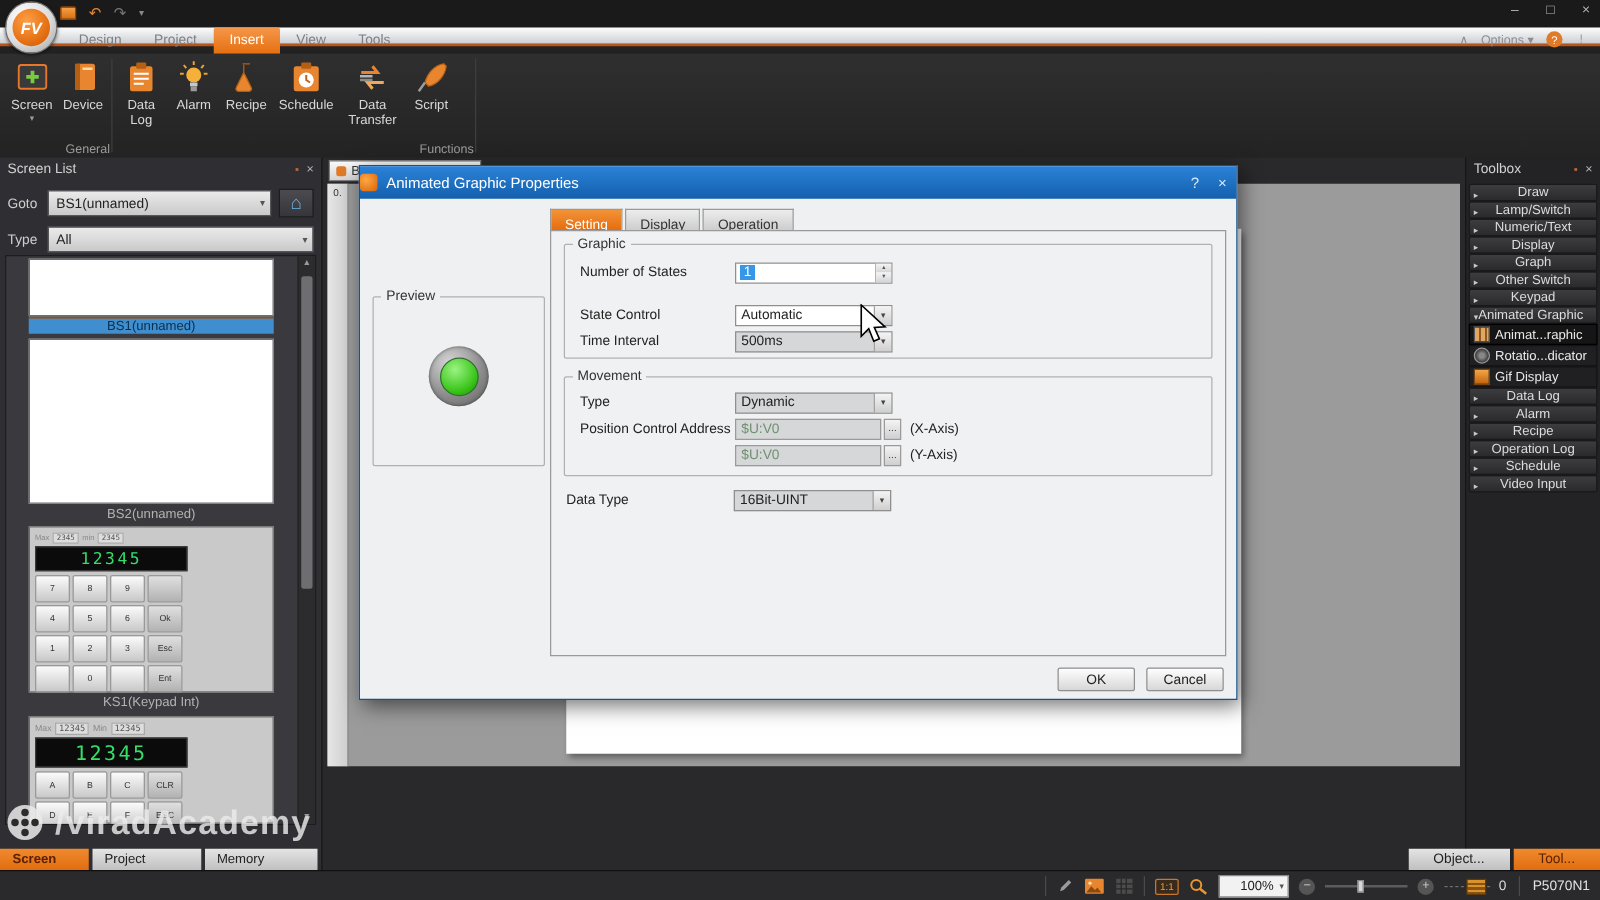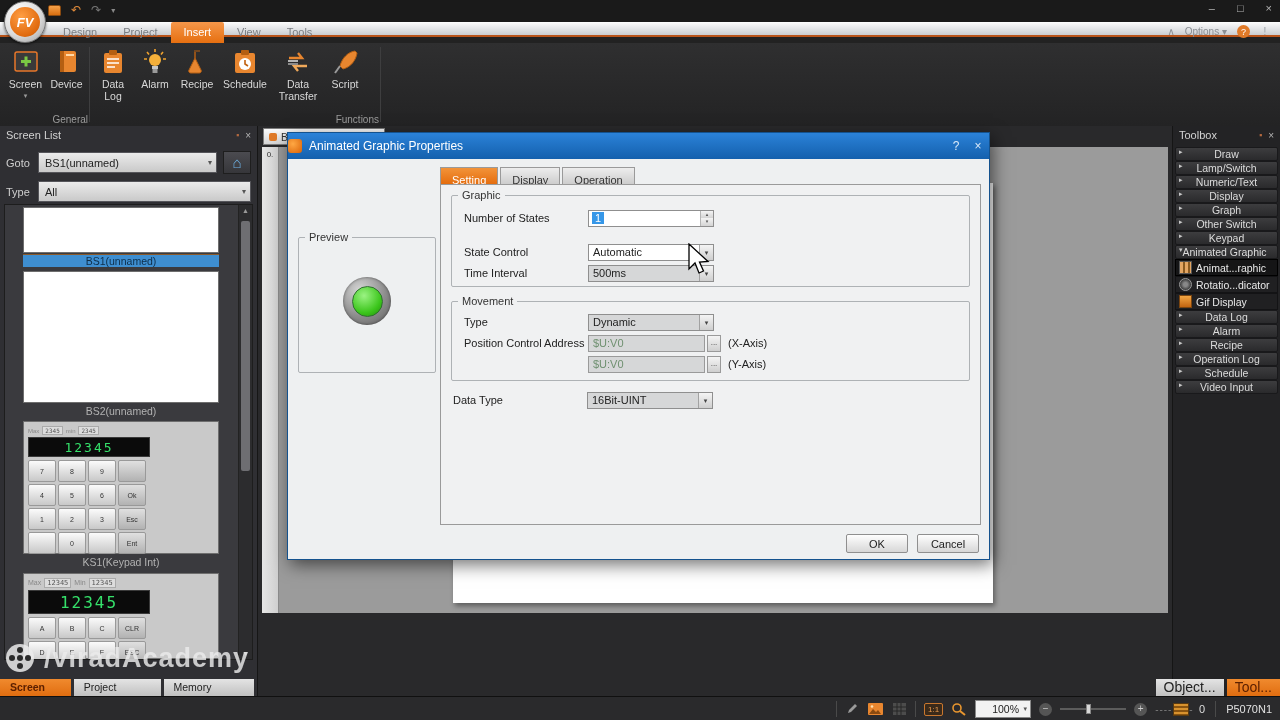--- a/index.html
+++ b/index.html
@@ -91,31 +91,31 @@
   .ctab{position:absolute;left:5px;top:2px;height:17px;width:122px;background:linear-gradient(#fafafa,#d5d5d5);border:1px solid #7d7d7d;color:#333;font-size:10.5px;display:flex;align-items:center;gap:4px;padding:0 5px;overflow:hidden;white-space:nowrap}
   .ctab .dot{width:8px;height:8px;background:#e07a28;border-radius:2px;flex:0 0 auto}
   .work{position:absolute;left:4px;top:21px;right:4px;height:466px;background:#9b9b9b}
   .rulerV{position:absolute;left:0;top:0;width:17px;bottom:0;background:linear-gradient(90deg,#e6e6e6,#cfcfcf);border-right:1px solid #8a8a8a;
     color:#333;font-size:8px;text-align:center;padding-top:3px}
   .page{position:absolute;left:191px;top:36px;width:540px;height:420px;background:#fff;box-shadow:2px 3px 5px rgba(0,0,0,.4)}
 
   
   .right{position:absolute;top:126px;right:0;width:108px;bottom:24px;background:#232325;border-left:1px solid #151515}
   .tb-rows{position:absolute;top:21px;left:2px;right:2px}
-  .tbrow{height:14px;display:flex;align-items:flex-start;background:linear-gradient(#3d3d3f,#2a2a2c);border:1px solid #19191b;color:#dcdcdc;font-size:10.5px;border-radius:2px;cursor:default}
+  .tbrow{height:14px;display:flex;align-items:flex-end;background:linear-gradient(#3d3d3f,#2a2a2c);border:1px solid #19191b;color:#dcdcdc;font-size:10.5px;border-radius:2px;cursor:default}
   .tbrow .chev{width:12px;color:#c8c8c8;font-size:7px;padding-left:3px}
   .tbrow .lbl{flex:1;text-align:center;padding-right:12px;white-space:nowrap}
   .tbitem{height:17px;display:flex;align-items:center;gap:4px;background:#202022;border:1px solid #131315;color:#e8e8e8;font-size:10.5px;cursor:default}
   .tbitem.sel{background:#151516;border-color:#000}
   .tbitem .ico{width:13px;height:13px;margin-left:3px;flex:0 0 auto}
   .ico.ag{background:repeating-linear-gradient(90deg,#e2a562 0 3px,#8a5a20 3px 5px);border:1px solid #555}
   .ico.rot{border-radius:50%;background:radial-gradient(circle at 50% 50%,#888 0 25%,#3a3a3a 70%);border:1px solid #999}
   .ico.gif{background:linear-gradient(#f2a644,#c26410);border:1px solid #7a4510}
   .rp-tabs{position:absolute;bottom:0;right:0;display:flex;height:17px}
-  .rp-tab{padding:0 8px;background:linear-gradient(#e4e4e4,#c0c0c0);color:#222;margin-left:3px;font-size:14px;line-height:17px}
+  .rp-tab{padding:0 20px;background:linear-gradient(#e4e4e4,#c0c0c0);color:#222;margin-left:3px;font-size:11px;line-height:17px}
   .rp-tab.active{background:linear-gradient(#f08a2e,#e06d10);color:#5c2000}
 
   
   .status{position:absolute;left:0;right:0;bottom:0;height:24px;background:#2a2a2c;border-top:1px solid #101010}
   .st-cluster{position:absolute;left:836px;top:0;height:24px;display:flex;align-items:center;gap:8px}
   .st-sep{width:1px;height:16px;background:#4a4a4a}
   .badge11{border:1px solid #c8772e;color:#e89a4e;font-size:8px;padding:1px 3px;border-radius:2px;background:#3a2a1a}
   .zoom-dd{width:56px;height:18px;background:#f2f2f2;border:1px solid #888;color:#222;font-size:10.5px;display:flex;align-items:center;padding:0 16px;position:relative}
   .zoom-dd .arr{position:absolute;right:3px;color:#555;font-size:7px}
   .zbtn{width:13px;height:13px;border-radius:50%;background:#555;color:#ccc;font-size:10px;line-height:12px;text-align:center}

